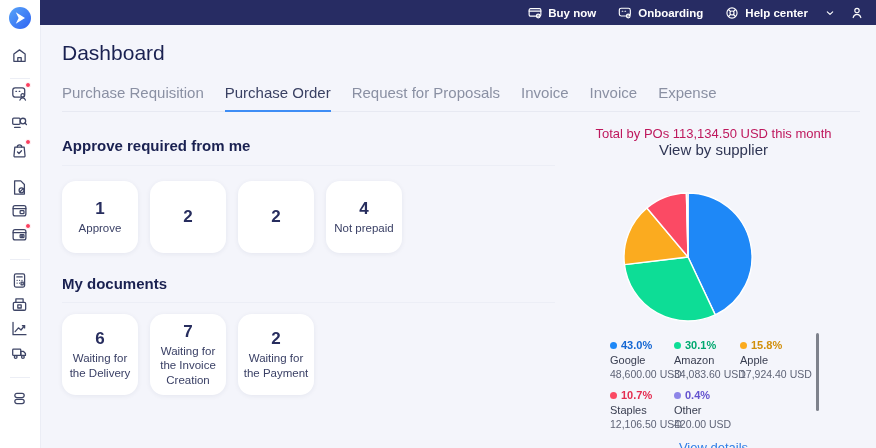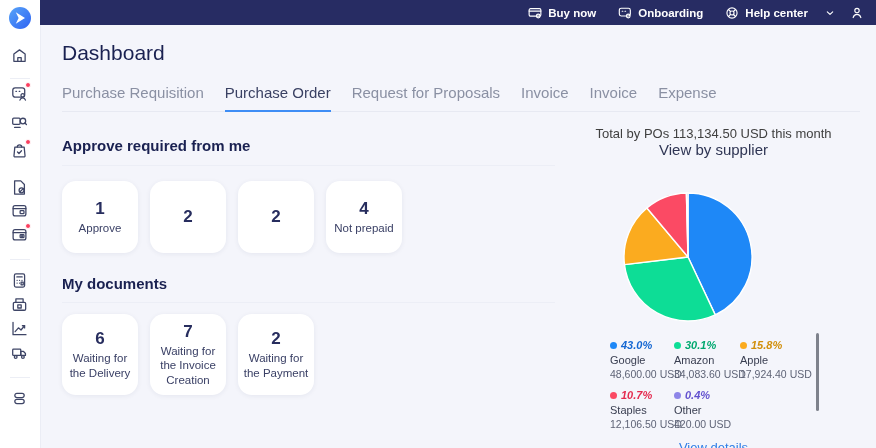--- a/index.html
+++ b/index.html
@@ -38,27 +38,27 @@
   .cards.r2 { margin-top:11px; }
   .card { width:76px; min-height:72px; background:#fff; border-radius:14px; box-shadow:0 1px 5px rgba(33,43,92,0.07);
           display:flex; flex-direction:column; align-items:center; justify-content:center; text-align:center;
           padding:8px 3px; cursor:pointer; }
   .cards.r2 .card { min-height:80px; }
   .card .num { font-size:17px; font-weight:600; color:#272d5e; line-height:20px; }
   .card .lbl { font-size:11.5px; color:#3b4166; line-height:1.25; margin-top:2px; }
 
   
   .right-panel { position:relative; width:281px; margin-left:18px; height:360px; }
-  .pie-title { text-align:center; font-size:13px; color:#404040; line-height:16px; margin-top:14px; }
+  .pie-title { text-align:center; font-size:13px; color:#be185d; line-height:16px; margin-top:14px; }
   .pie-sub { text-align:center; font-size:15px; color:#2f3554; line-height:16px; }
   .pie-wrap { width:130px; height:130px; margin:34px 0 0 50px; }
   .legend { display:grid; grid-template-columns:64px 66px 80px; row-gap:9px; margin:13px 0 0 37px; }
   .lg-top { display:flex; align-items:center; gap:4px; }
   .lg-dot { width:7px; height:7px; border-radius:50%; flex:0 0 auto; }
-  .lg-pct { font-size:11px; font-weight:700;font-style:italic; }
+  .lg-pct { font-size:11px; font-weight:700; }
   .lg-name { font-size:11px; color:#383d50; margin-top:3px; }
   .lg-val { font-size:10.5px; color:#5f6477; margin-top:2px; white-space:nowrap; }
   .view-details { text-align:center; margin-top:10px; font-size:13px; color:#2e7de6; font-weight:500; cursor:pointer; }
   .scroll-thumb { position:absolute; left:243px; top:221px; width:3px; height:78px; background:#7e828c; border-radius:2px; cursor:pointer; }
 </style>
 </head>
 <body>
 
 <div class="app">
 

